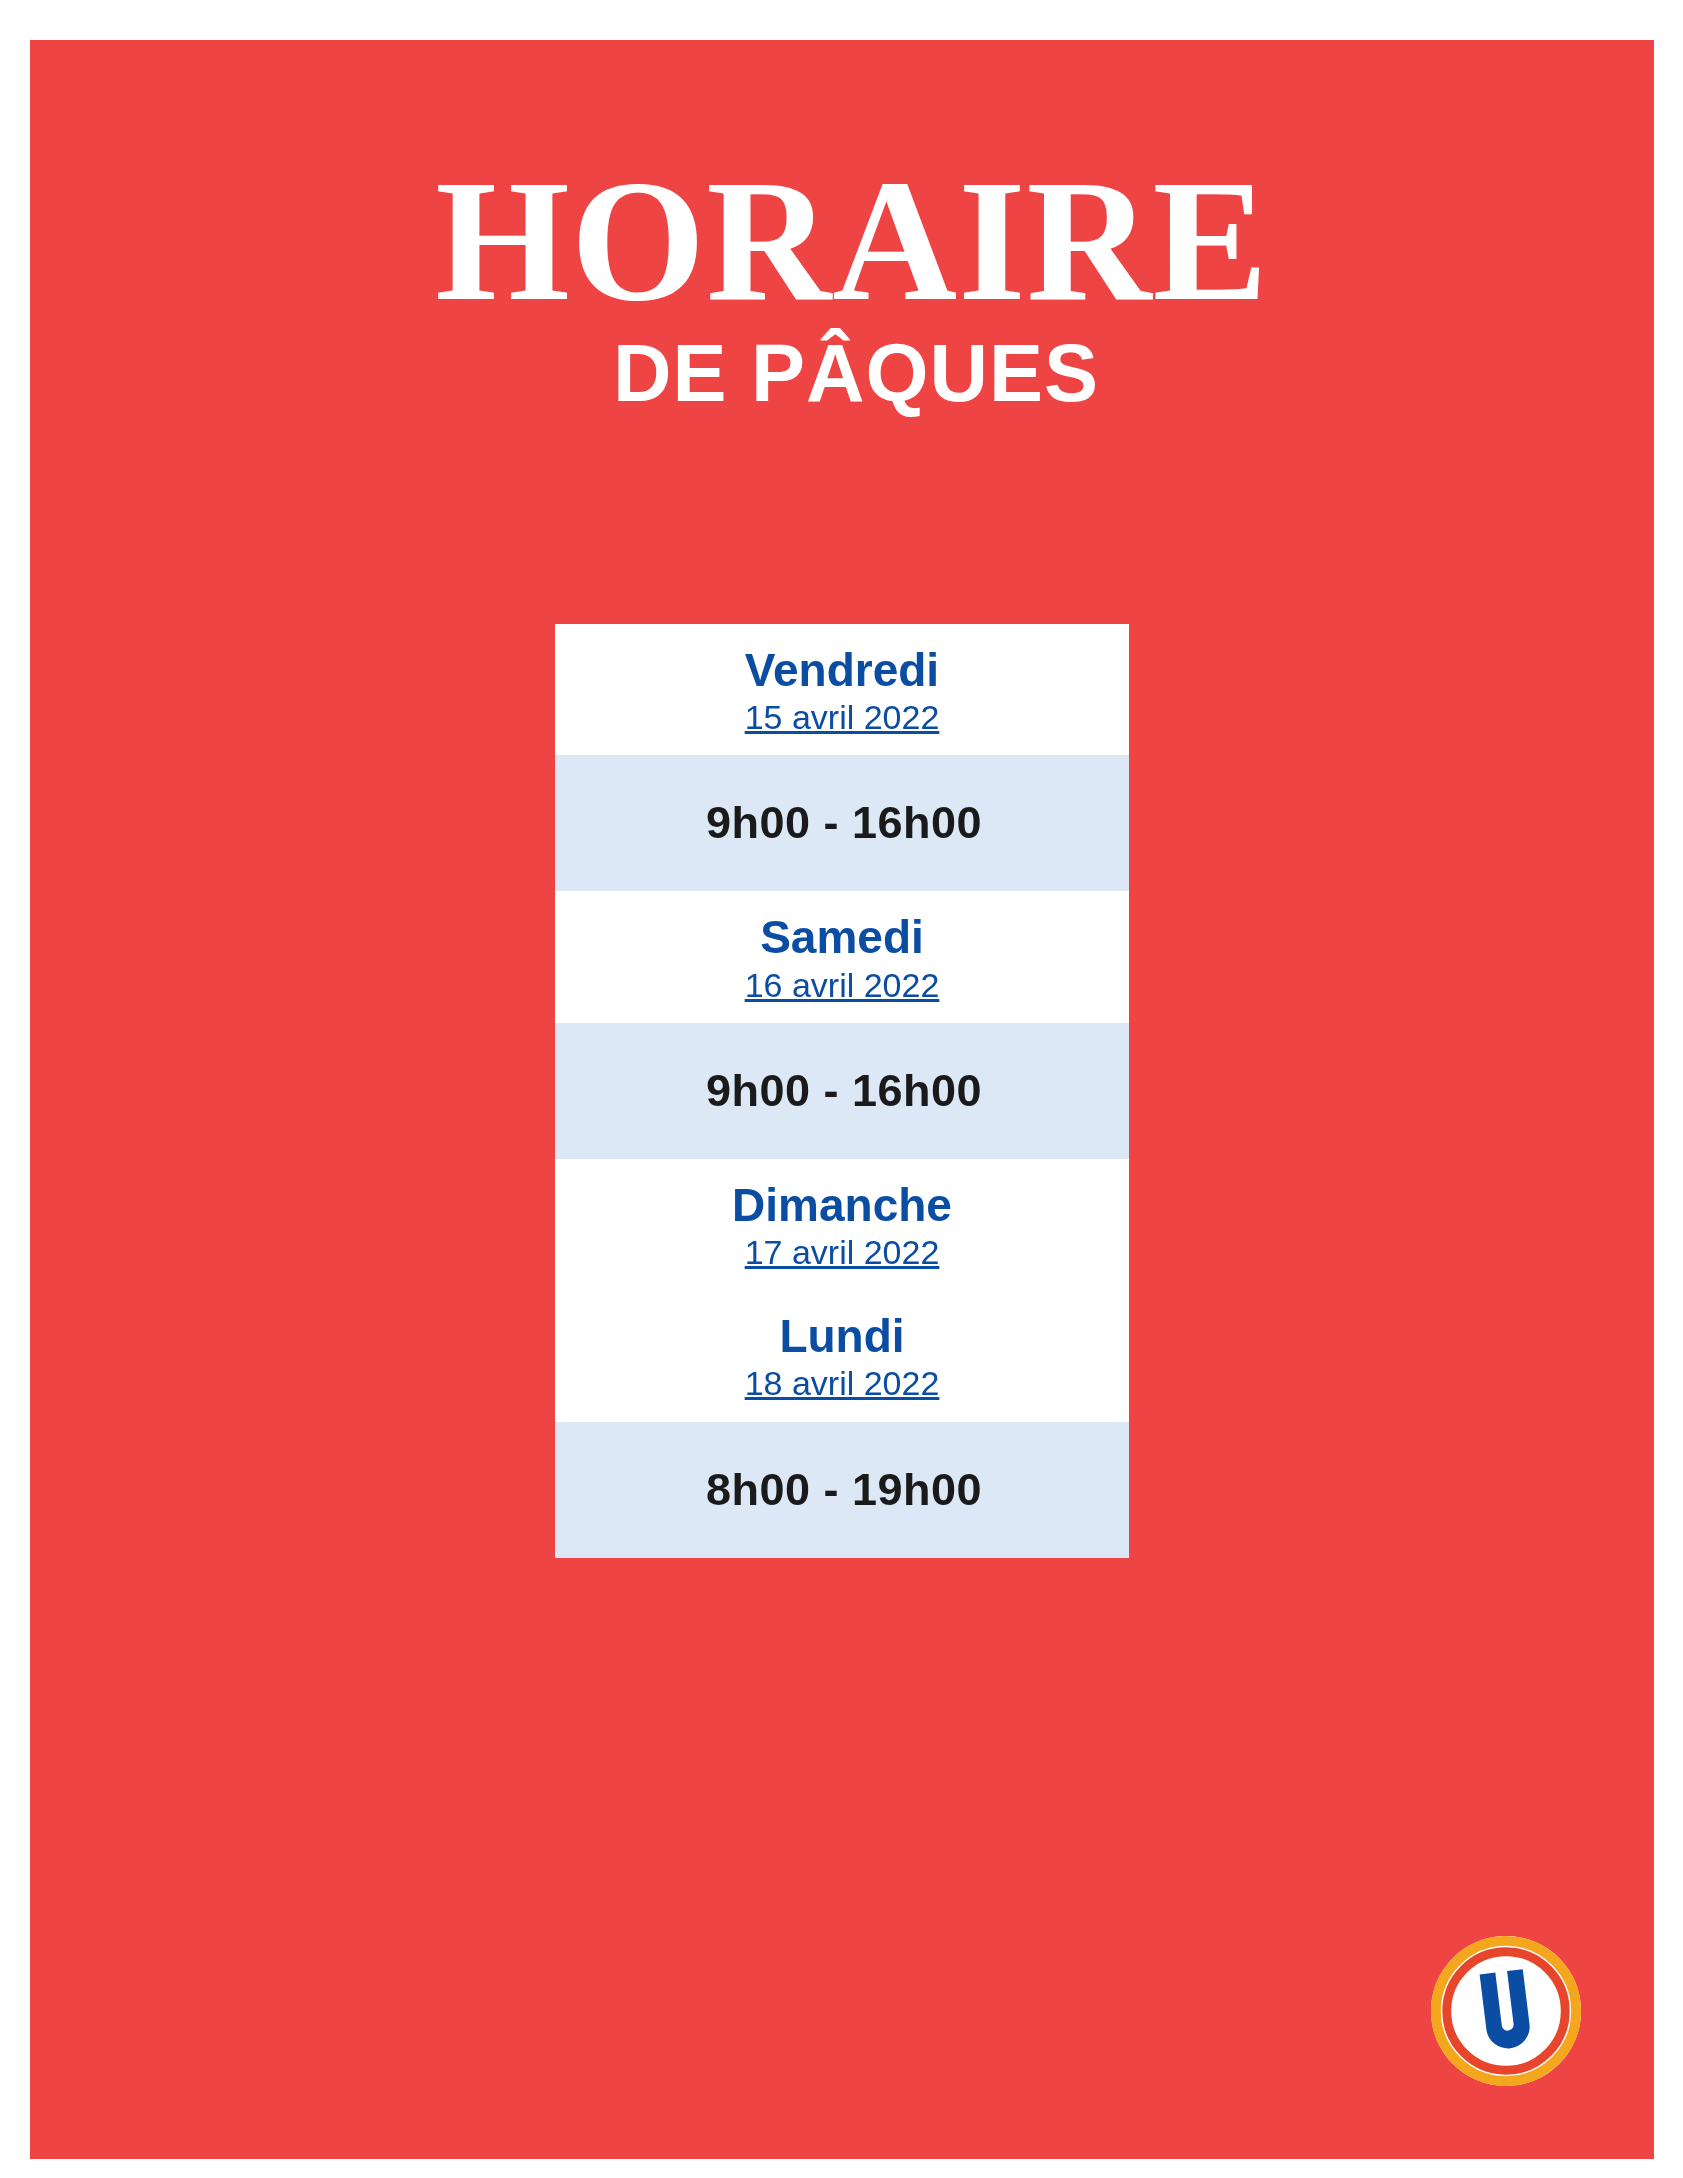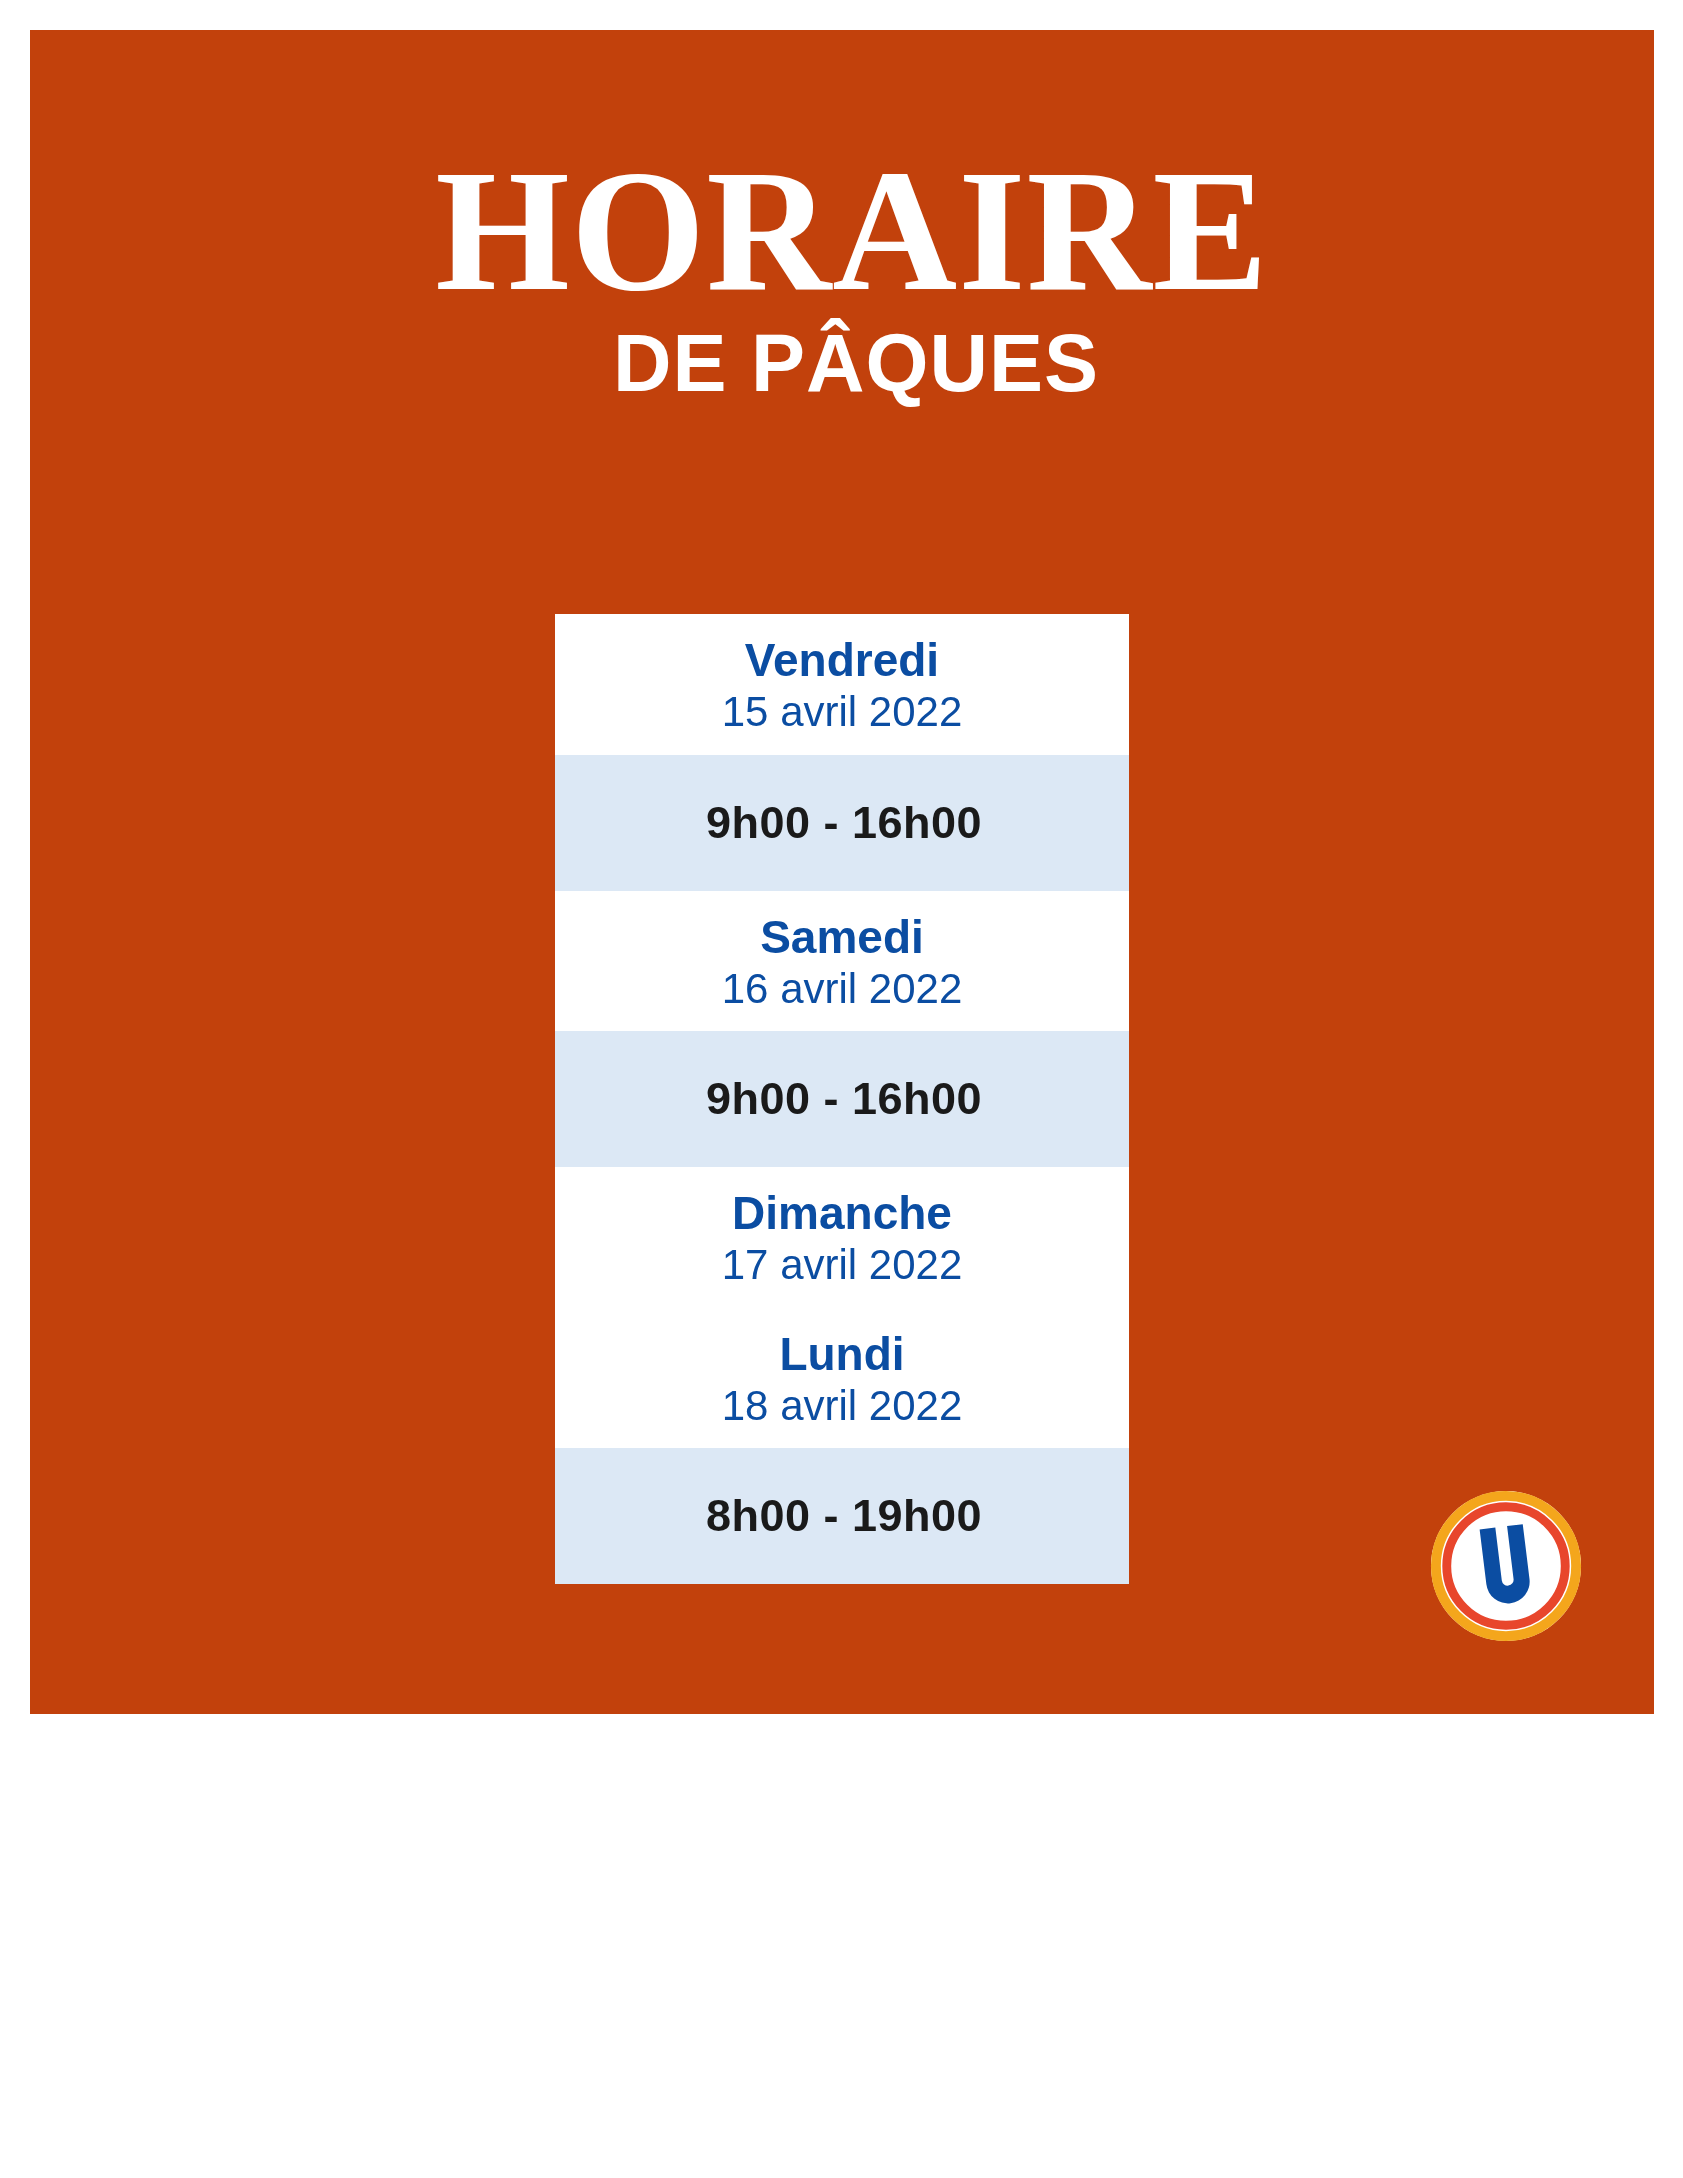--- a/index.html
+++ b/index.html
@@ -9,24 +9,24 @@
   body {
     width: 1683px;
     height: 2178px;
     background: #ffffff;
     font-family: "Liberation Sans", sans-serif;
     overflow: hidden;
   }
   .poster {
     position: absolute;
     left: 30px;
-    top: 30px;
+    top: 40px;
     width: 1624px;
-    height: 1684px;
-    background: #c2410c;
+    height: 2119px;
+    background: #ef4444;
     box-sizing: border-box;
   }
   .title-block {
     width: 100%;
     text-align: center;
     padding-top: 119px;
   }
   .title-main {
     font-family: "Liberation Serif", serif;
     font-weight: bold;
@@ -66,24 +66,25 @@
     text-align: center;
   }
   .card-day {
     color: #0b4da2;
     font-size: 46px;
     font-weight: bold;
     line-height: 1.05;
   }
   .card-date {
     color: #0b4da2;
-    font-size: 42px;
+    font-size: 34px;
     font-weight: normal;
     line-height: 1.15;
     margin-top: 4px;
+    text-decoration: underline;
   }
   .card-hours {
     background: #dce8f5;
     text-align: center;
     color: #1a1a1a;
     font-size: 45px;
     font-weight: bold;
     padding: 42px 10px 42px 14px;
     letter-spacing: 0.5px;
   }

